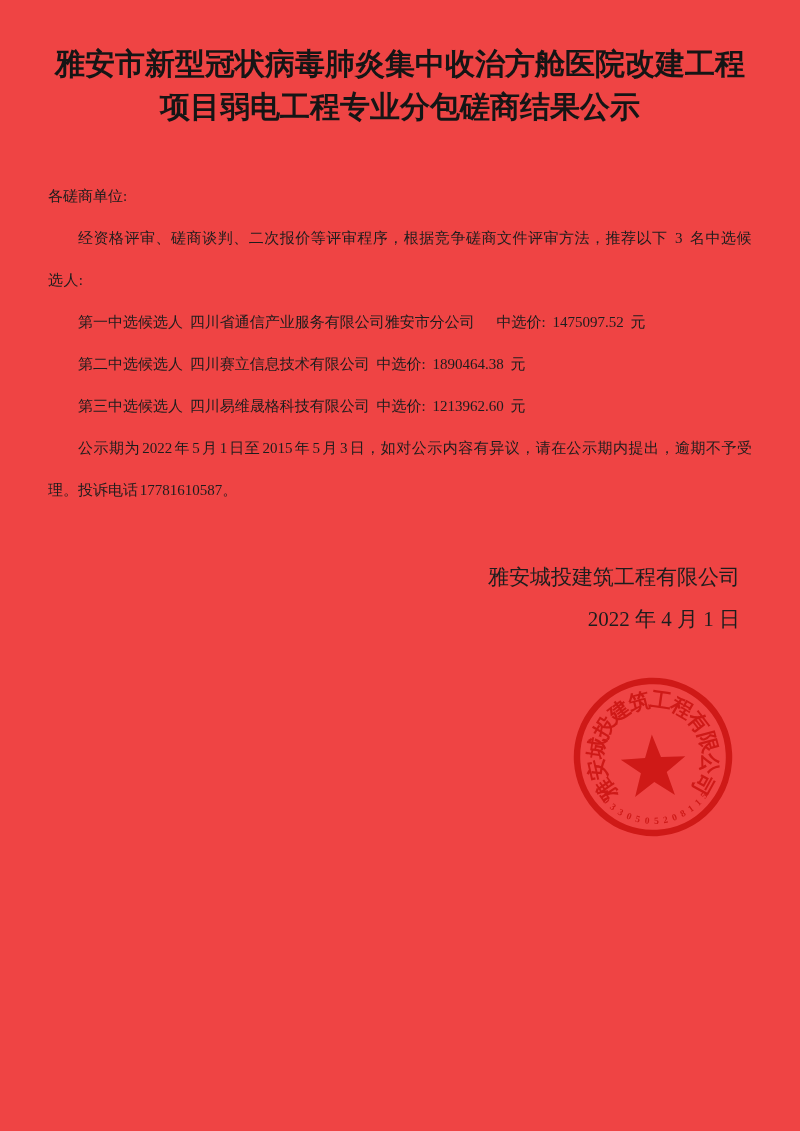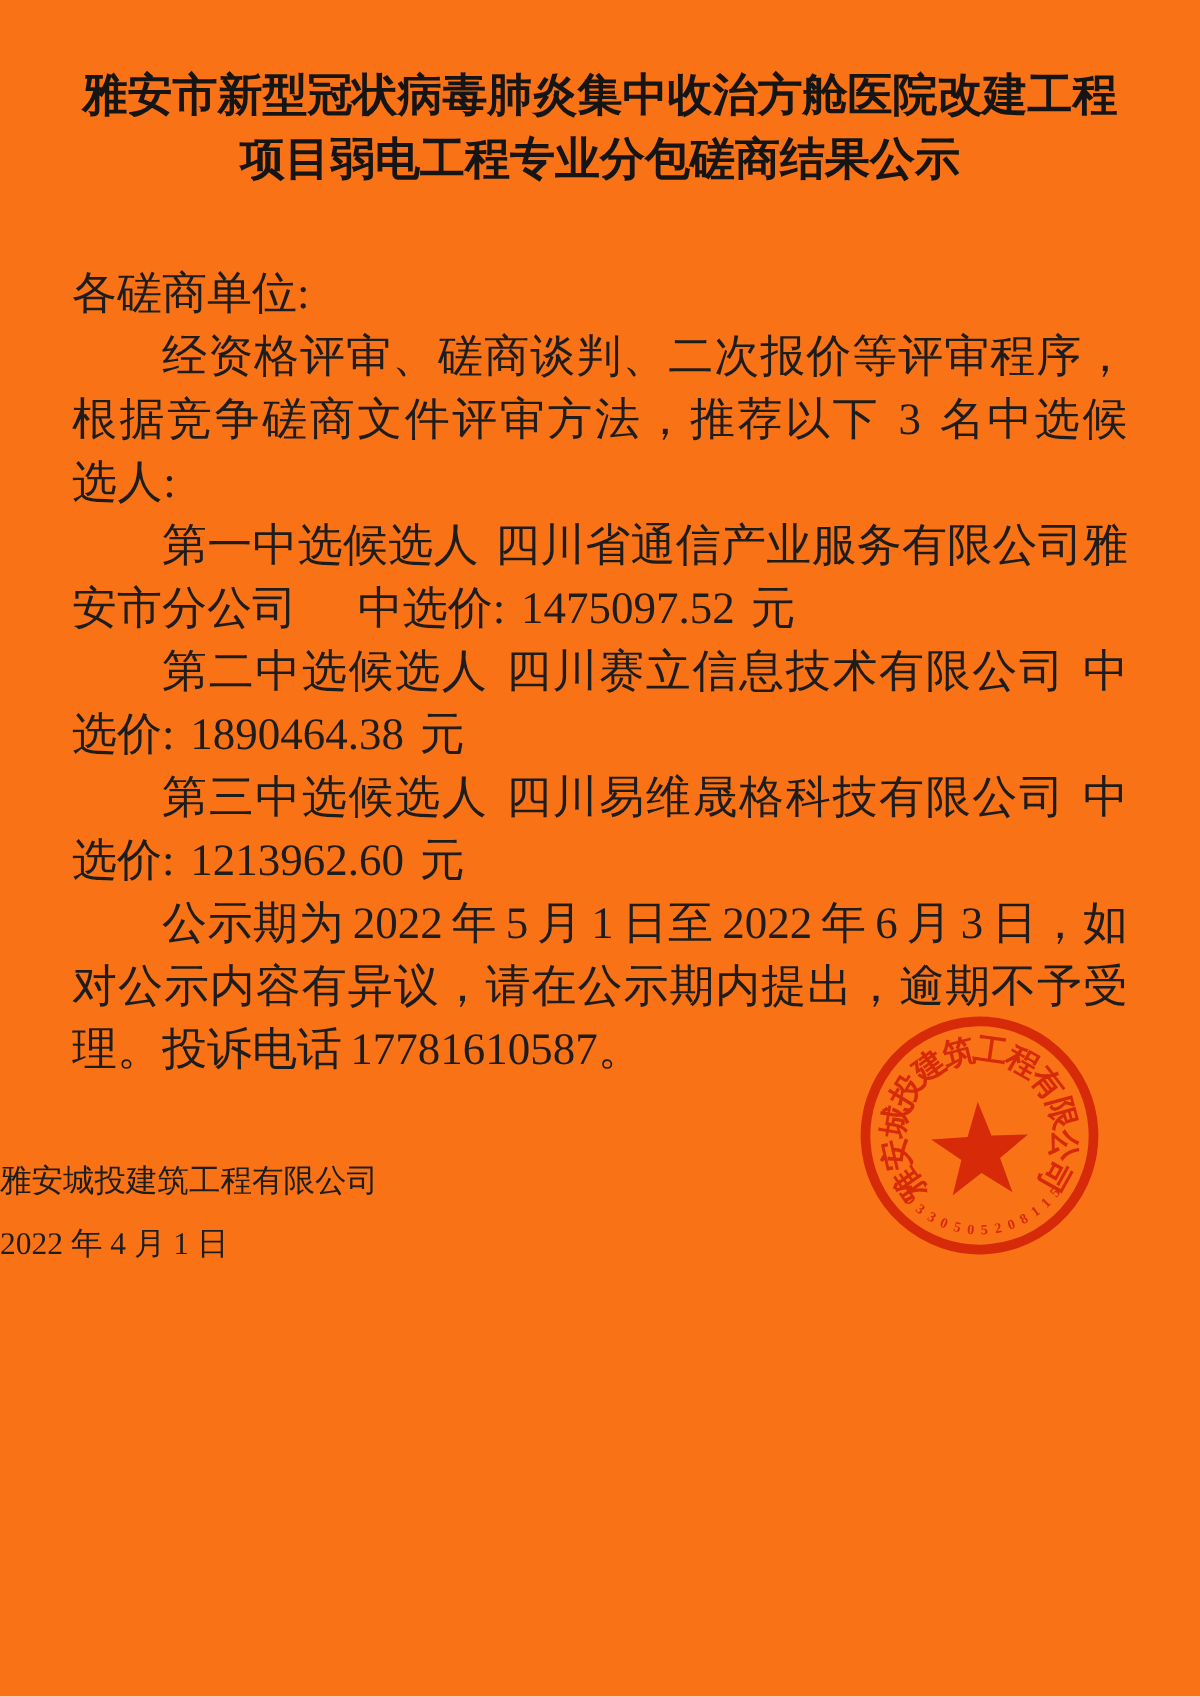--- a/index.html
+++ b/index.html
@@ -6,51 +6,51 @@
     margin: 0;
     padding: 0;
     background: #ffffff;
   }
   .page {
     position: relative;
     width: 800px;
     height: 1131px;
     box-sizing: border-box;
     padding-top: 42px;
-    background: #f97316;
+    background: #ef4444;
     font-family: "Liberation Serif", "DejaVu Serif", serif;
     color: #1d1d1d;
     overflow: hidden;
   }
   .doc-title {
     margin: 0;
     text-align: center;
     font-size: 30px;
     line-height: 43px;
     font-weight: bold;
     color: #151515;
   }
   .doc-title .title-line { display: block; }
   .body-text {
     margin: 47px 48px 0 48px;
-    font-size: 30px;
+    font-size: 15px;
     line-height: 42px;
     text-align: justify;
     text-justify: inter-character;
   }
   .body-text p { margin: 0; }
   .salutation { text-indent: 0; }
   .para { text-indent: 2em; word-spacing: 3px; }
   .para.p0 { word-spacing: 6px; }
   .para.p1 { letter-spacing: 0.4px; }
   .para.p5 { word-spacing: -2px; }
   .signature {
     margin-top: 45px;
     padding-right: 60px;
-    text-align: left;
+    text-align: right;
     font-size: 21px;
     line-height: 42px;
   }
   .seal {
     position: absolute;
     left: 571px;
     top: 675px;
     width: 164px;
     height: 164px;
     mix-blend-mode: multiply;
@@ -74,21 +74,21 @@
     <span class="title-line">雅安市新型冠状病毒肺炎集中收治方舱医院改建工程</span>
     <span class="title-line">项目弱电工程专业分包磋商结果公示</span>
   </h1>
 
   <div class="body-text">
     <p class="salutation">各磋商单位:</p>
     <p class="para p1">经资格评审、磋商谈判、二次报价等评审程序，根据竞争磋商文件评审方法，推荐以下 3 名中选候选人:</p>
     <p class="para p2">第一中选候选人 四川省通信产业服务有限公司雅安市分公司　 中选价: 1475097.52 元</p>
     <p class="para p3">第二中选候选人 四川赛立信息技术有限公司 中选价: 1890464.38 元</p>
     <p class="para p4">第三中选候选人 四川易维晟格科技有限公司 中选价: 1213962.60 元</p>
-    <p class="para p5">公示期为 2022 年 5 月 1 日至 2022 年 6 月 3 日，如对公示内容有异议，请在公示期内提出，逾期不予受理。投诉电话 17781610587。</p>
+    <p class="para p5">公示期为 2022 年 5 月 1 日至 2015 年 5 月 3 日，如对公示内容有异议，请在公示期内提出，逾期不予受理。投诉电话 17781610587。</p>
   </div>
 
   <div class="signature">
     <div class="sig-company">雅安城投建筑工程有限公司</div>
     <div class="sig-date">2022 年 4 月 1 日</div>
   </div>
 
   <div class="seal">
     <svg id="seal-svg" viewBox="0 0 164 164">
         <circle cx="82" cy="82" r="76" fill="none" stroke="#d8453c" stroke-width="6.5"></circle>

